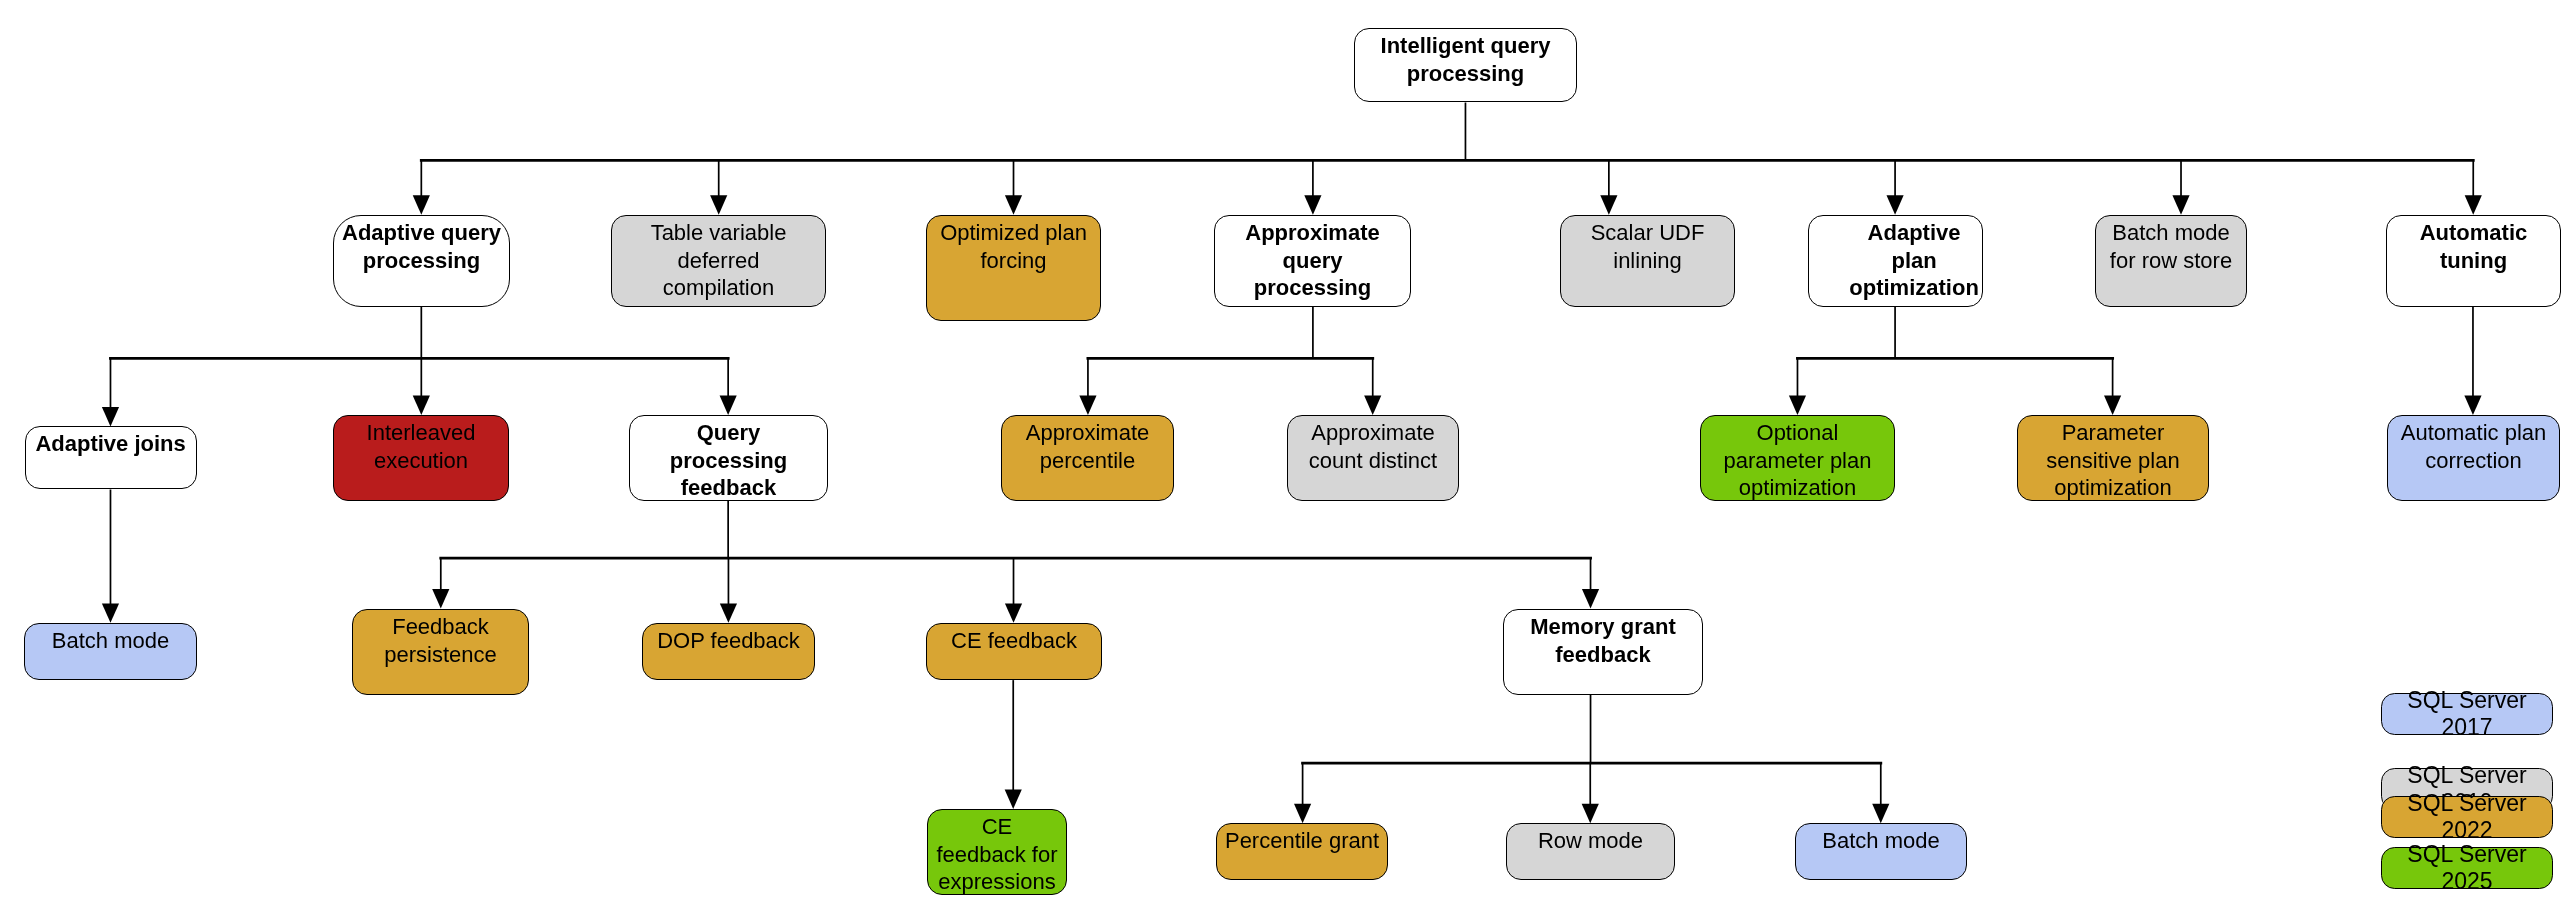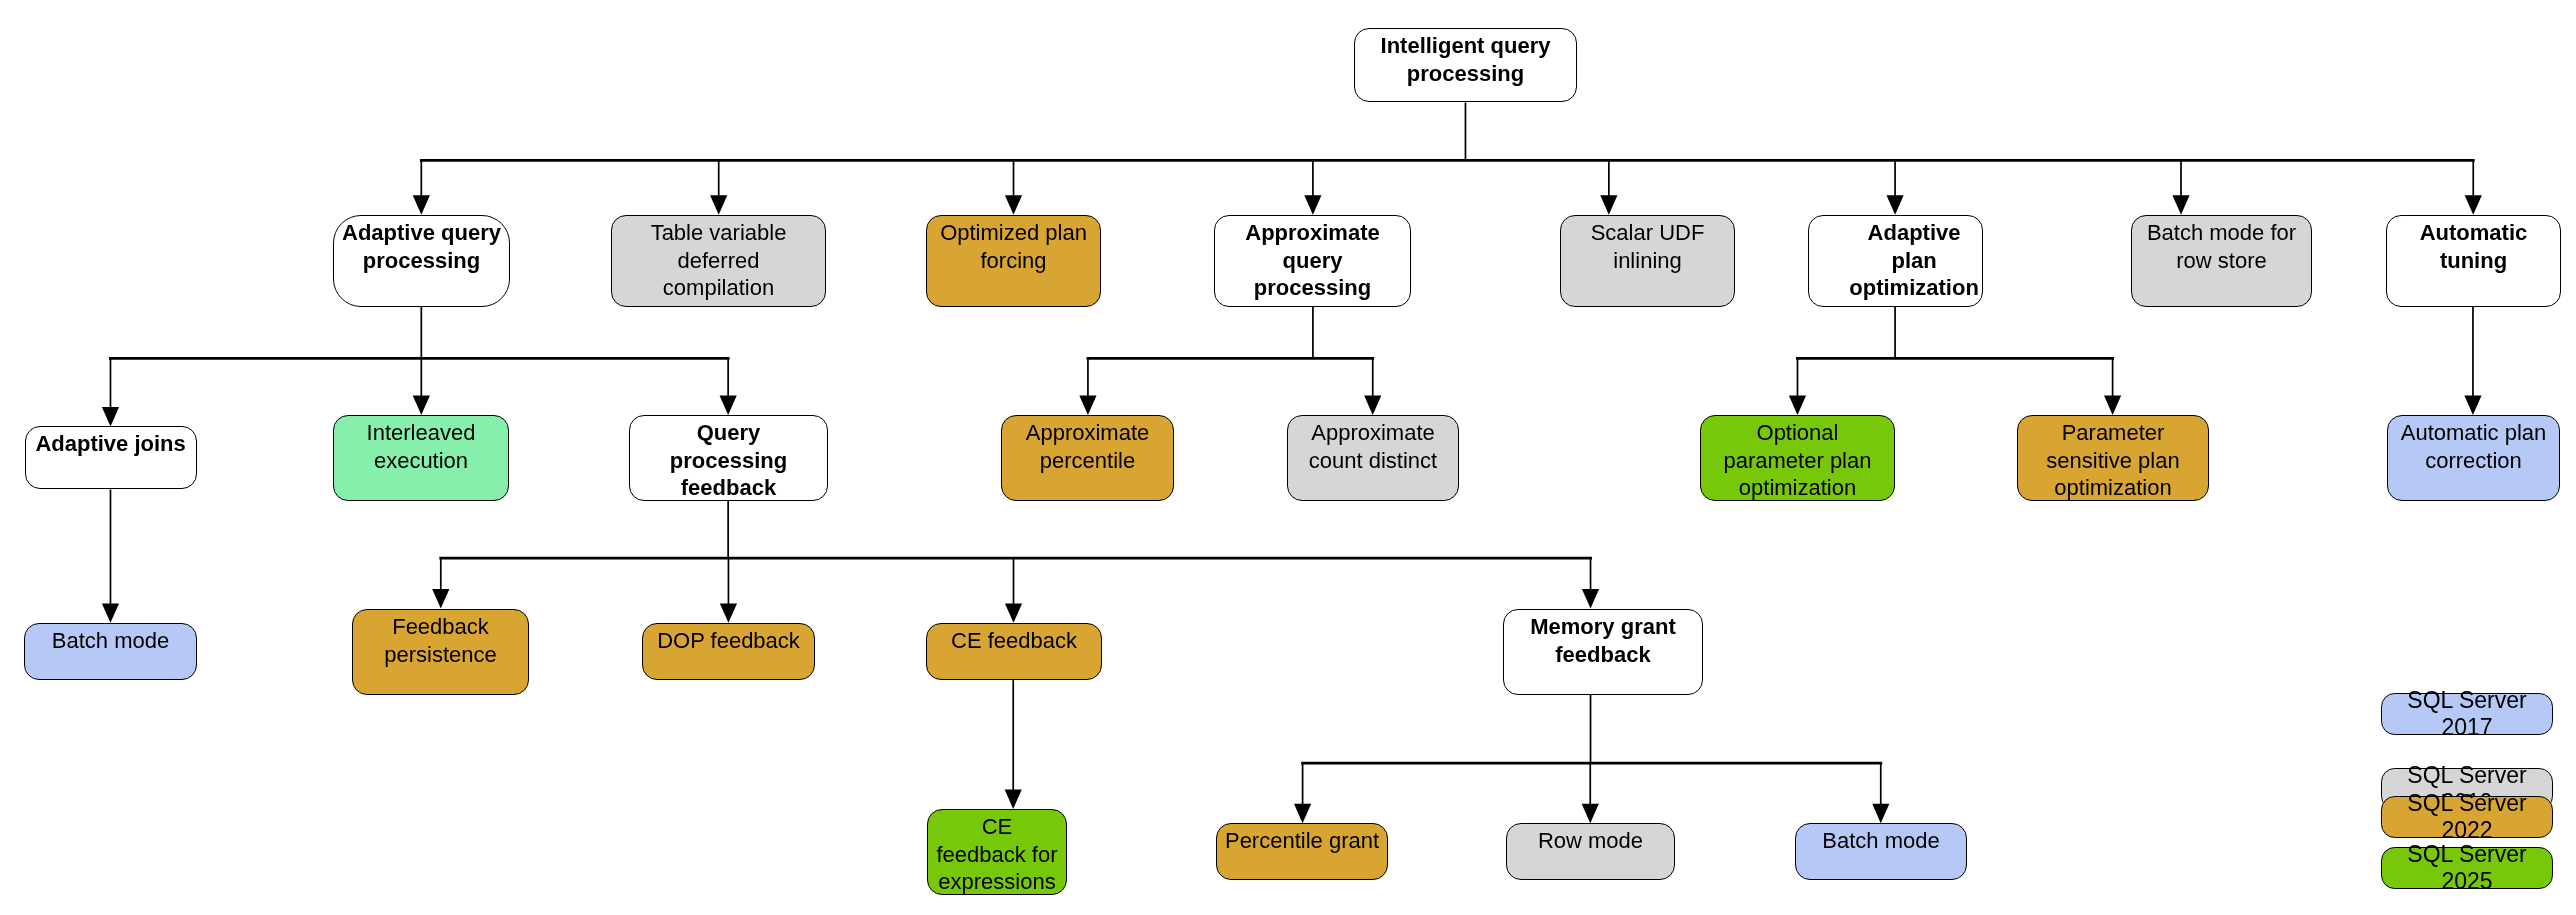--- a/index.html
+++ b/index.html
@@ -96,42 +96,42 @@
   <div id="nodes">
       <div class="node bold" style="left: 1354px; top: 28px; width: 223px; height: 74px; background: rgb(255, 255, 255);">
         <span>Intelligent query processing</span>
       </div>
       <div class="node bold" style="left: 333px; top: 215px; width: 177px; height: 92px; background: rgb(255, 255, 255); border-radius: 28px;">
         <span>Adaptive query processing</span>
       </div>
       <div class="node" style="left: 611px; top: 215px; width: 215px; height: 92px; background: rgb(214, 214, 214);">
         <span>Table variable deferred compilation</span>
       </div>
-      <div class="node" style="left: 926px; top: 215px; width: 175px; height: 92px; background: rgb(216, 165, 51);">
+      <div class="node" style="left: 926px; top: 215px; width: 175px; height: 106px; background: rgb(216, 165, 51);">
         <span>Optimized plan forcing</span>
       </div>
       <div class="node bold" style="left: 1214px; top: 215px; width: 197px; height: 92px; background: rgb(255, 255, 255);">
         <span>Approximate query processing</span>
       </div>
       <div class="node" style="left: 1522px; top: 215px; width: 175px; height: 92px; background: rgb(214, 214, 214); margin-left: 38px;">
         <span>Scalar UDF inlining</span>
       </div>
       <div class="node bold" style="left: 1808px; top: 215px; width: 175px; height: 92px; background: rgb(255, 255, 255); padding-left: 44px;">
         <span>Adaptive plan optimization</span>
       </div>
-      <div class="node" style="left: 2095px; top: 215px; width: 181px; height: 92px; background: rgb(214, 214, 214); margin-left: 36px;">
+      <div class="node" style="left: 2095px; top: 215px; width: 152px; height: 92px; background: rgb(214, 214, 214);">
         <span>Batch mode for row store</span>
       </div>
       <div class="node bold" style="left: 2386px; top: 215px; width: 175px; height: 92px; background: rgb(255, 255, 255);">
         <span>Automatic tuning</span>
       </div>
       <div class="node bold" style="left: 24.6px; top: 426px; width: 172px; height: 63px; background: rgb(255, 255, 255);">
         <span>Adaptive joins</span>
       </div>
-      <div class="node" style="left: 333px; top: 415px; width: 176px; height: 86px; background: #86efac;">
+      <div class="node" style="left: 333px; top: 415px; width: 176px; height: 86px; background: #b91c1c;">
         <span>Interleaved execution</span>
       </div>
       <div class="node bold" style="left: 629px; top: 415px; width: 199px; height: 86px; background: rgb(255, 255, 255);">
         <span>Query processing feedback</span>
       </div>
       <div class="node" style="left: 1001px; top: 415px; width: 173px; height: 86px; background: rgb(216, 165, 51);">
         <span>Approximate percentile</span>
       </div>
       <div class="node" style="left: 1287px; top: 415px; width: 172px; height: 86px; background: rgb(214, 214, 214);">
         <span>Approximate count distinct</span>

